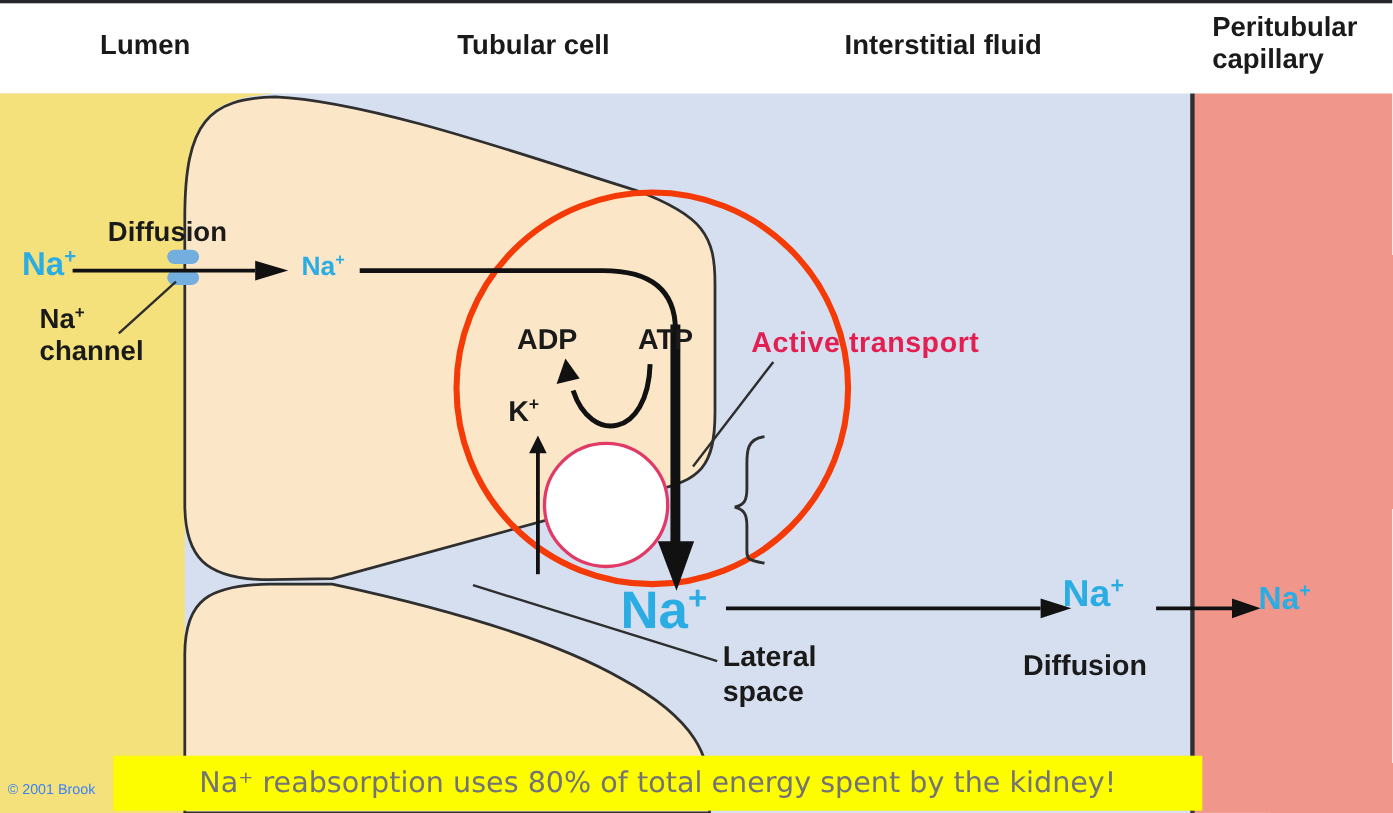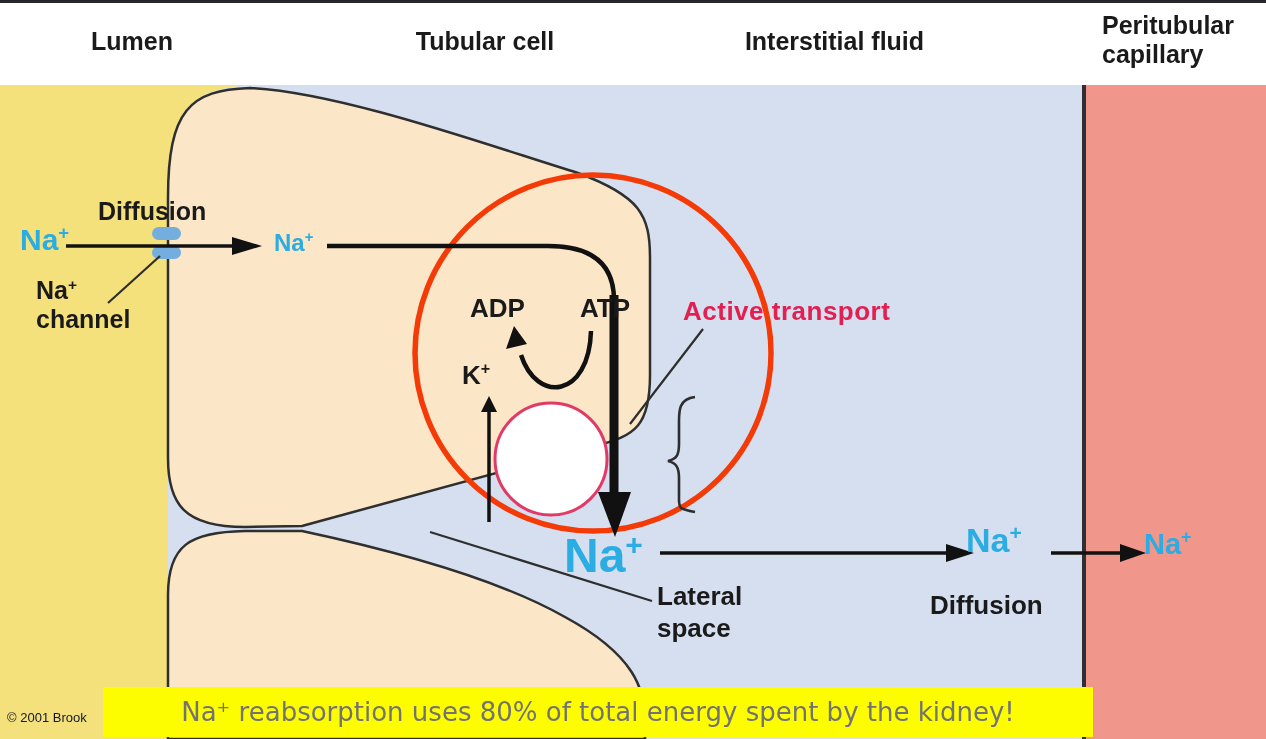--- a/index.html
+++ b/index.html
@@ -8,21 +8,21 @@
   svg{position:absolute;left:0;top:0;}
   .lbl{position:absolute;font-weight:bold;color:#1a1a1a;line-height:1.15;white-space:nowrap;}
   .center{text-align:center;}
   .cyan{color:#2BACE2;}
   .crimson{color:#E31E50;}
   .sup{font-size:62%;vertical-align:super;letter-spacing:0;}
   .hdr{font-size:25px;}
   .banner{position:absolute;left:103px;top:687px;width:990px;height:50px;background:#FDFD00;
           font-family:"DejaVu Sans",sans-serif;font-size:26px;color:#737373;
           display:flex;align-items:center;justify-content:center;white-space:nowrap;}
-  .copyright{position:absolute;left:7px;top:710px;font-size:13px;color:#0f172a;font-weight:normal;
+  .copyright{position:absolute;left:7px;top:710px;font-size:13px;color:#3b82f6;font-weight:normal;
              font-family:"Liberation Sans",sans-serif;}
 </style>
 </head>
 <body>
 
 <div class="stage">
 
   <svg width="1266" height="739" viewBox="0 0 1266 739">
 
     <rect x="0" y="0" width="1266" height="3" fill="#27272b"></rect>
@@ -66,21 +66,21 @@
 
     <line x1="660" y1="553" x2="946" y2="553" stroke="#111" stroke-width="3.5"></line>
     <polygon points="946,544 946,562 974,553" fill="#111"></polygon>
 
     <line x1="1051" y1="553" x2="1120" y2="553" stroke="#111" stroke-width="3.5"></line>
     <polygon points="1120,544 1120,562 1146,553" fill="#111"></polygon>
   </svg>
 
   <div class="lbl hdr center" style="left:62px;top:27px;width:140px;">Lumen</div>
   <div class="lbl hdr center" style="left:385px;top:27px;width:200px;">Tubular cell</div>
-  <div class="lbl hdr center" style="left:722px;top:27px;width:225px;">Interstitial fluid</div>
+  <div class="lbl hdr center" style="left:722px;top:27px;width:225px;text-align:right;">Interstitial fluid</div>
   <div class="lbl hdr" style="left:1102px;top:11px;line-height:29px;">
     <div>Peritubular</div>
     <div>capillary</div>
   </div>
 
   <div class="lbl" style="left:98px;top:197px;font-size:25px;">Diffusion</div>
   <div class="lbl cyan" style="left:20px;top:222px;font-size:30px;">
     <span>Na</span><span class="sup">+</span>
   </div>
   <div class="lbl" style="left:36px;top:276px;font-size:25px;">

